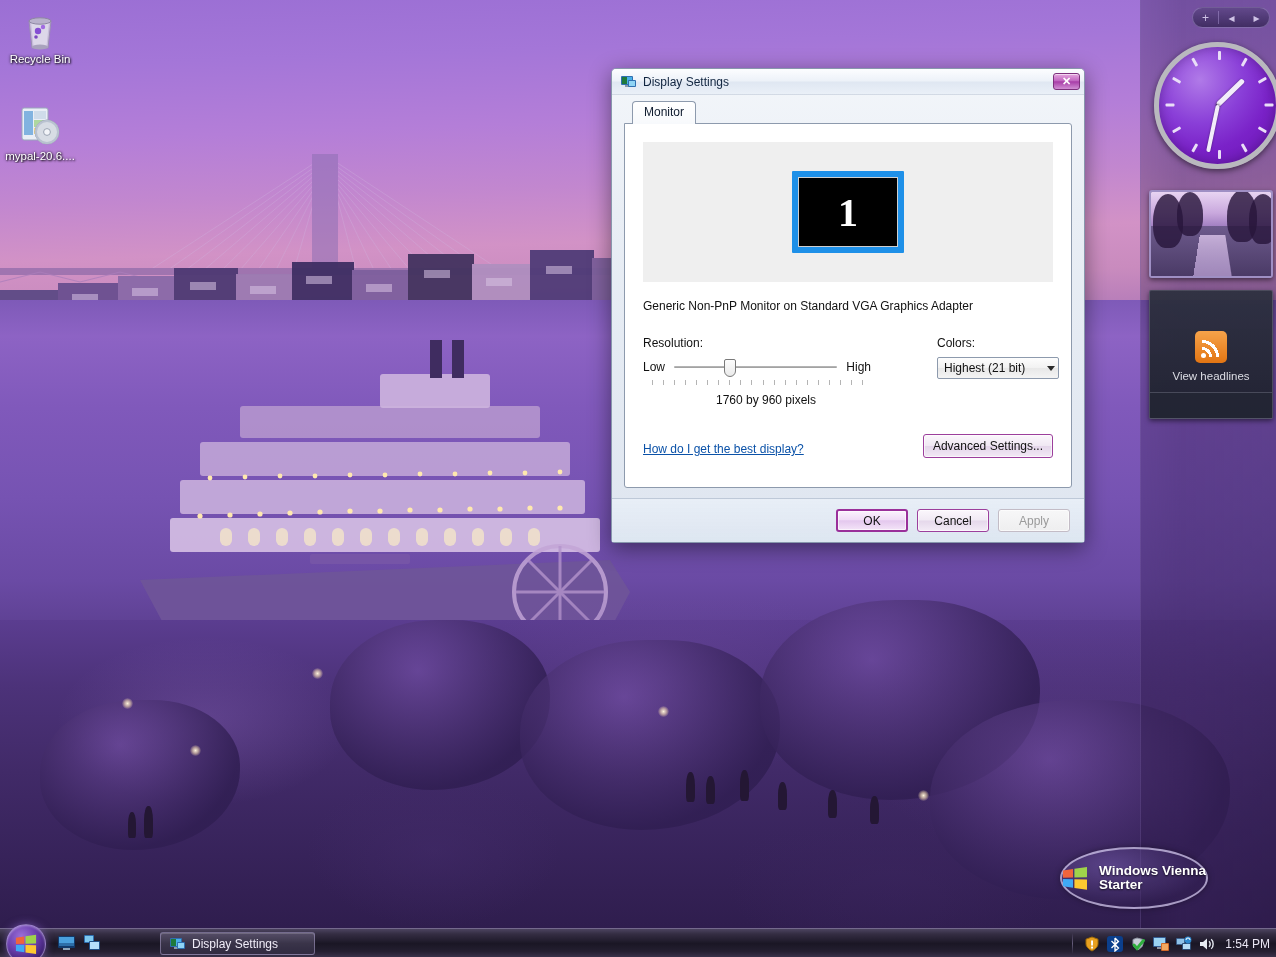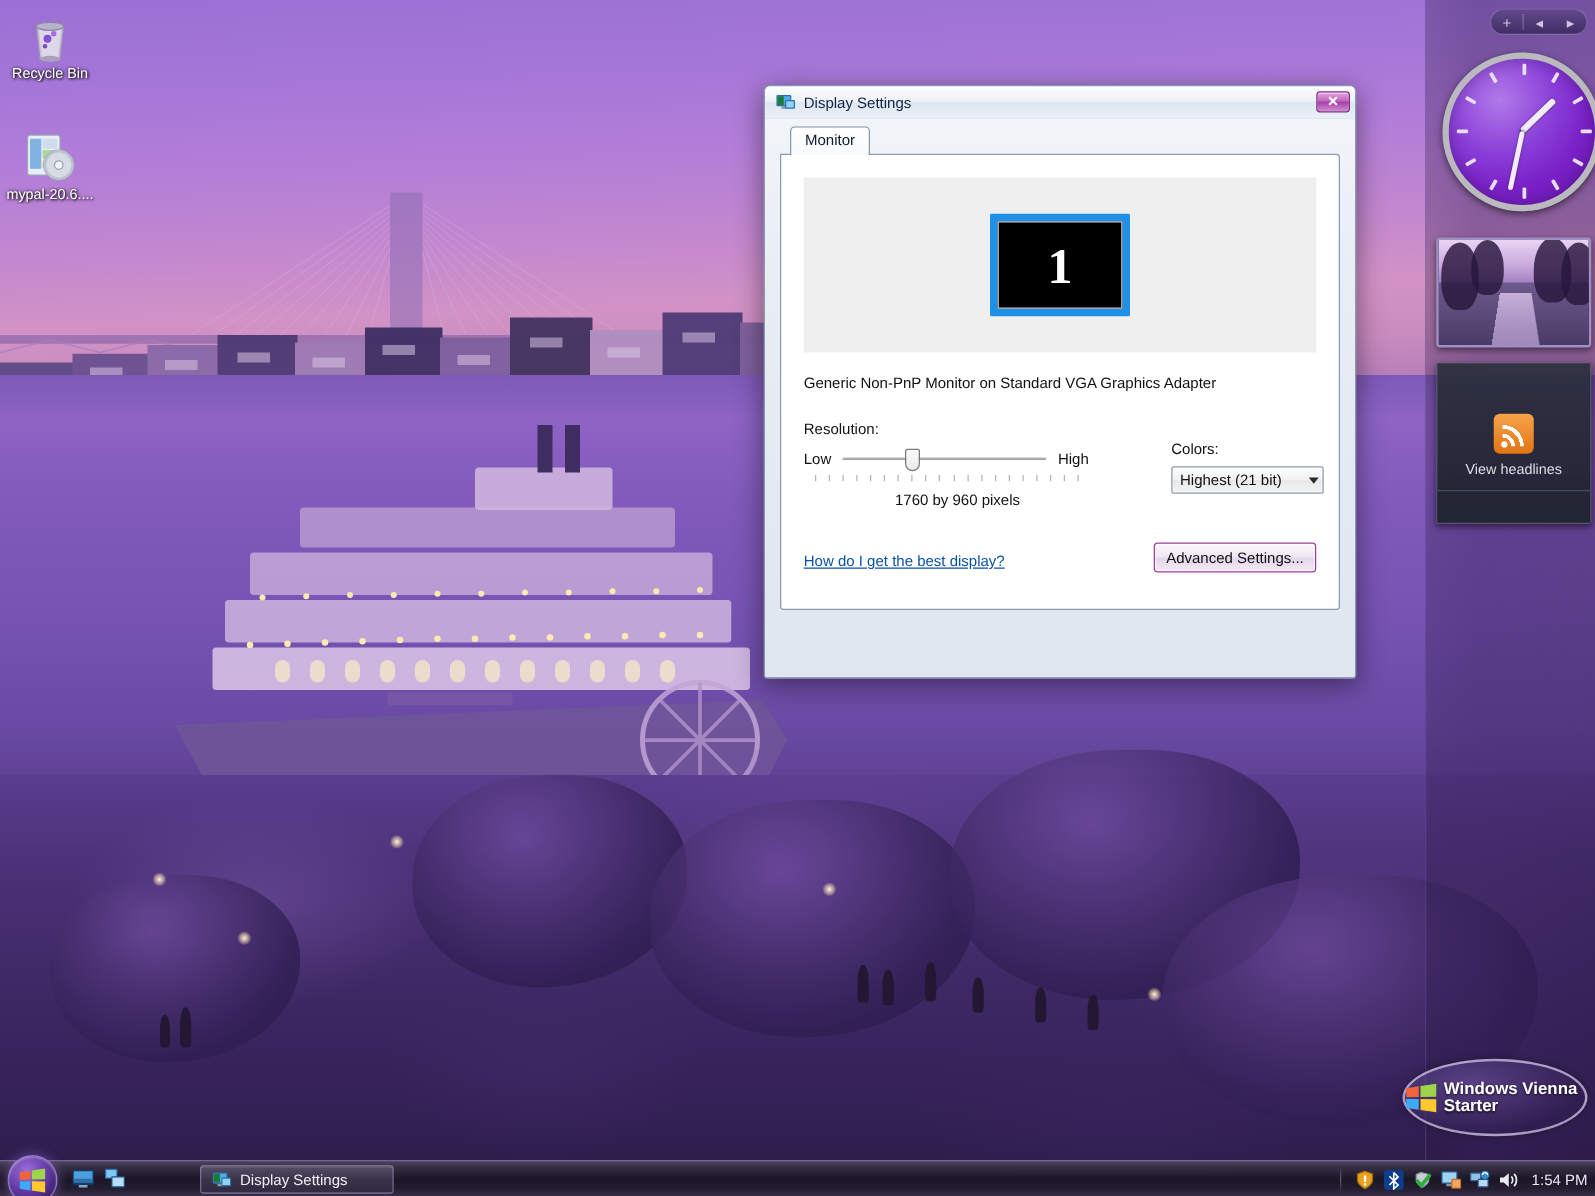--- a/index.html
+++ b/index.html
@@ -154,25 +154,25 @@
       radial-gradient(circle at 0 100%, transparent 7px, #fff 7px, #fff 10px, transparent 10px),
       radial-gradient(circle at 0 100%, transparent 14px, #fff 14px, #fff 17px, transparent 17px);
   }
   .rss::after { left:6px; bottom:5px; width:5px; height:5px; border:none; background:#fff; border-radius:50%; }
   .feed-label { color:#dcdde4; font-size:11.5px; margin-top:7px; }
   .feed-foot { position:absolute; left:0; bottom:0; width:100%; height:26px;
     border-top:1px solid rgba(140,140,160,.35); background:rgba(36,39,52,.7); }
 
   
   .watermark {
-    position:absolute; left:1122px; top:847px; width:148px; height:62px;
+    position:absolute; left:1060px; top:847px; width:148px; height:62px;
     border-radius:50%;
     background: radial-gradient(ellipse at 35% 30%, rgba(120,95,175,.55), rgba(48,30,80,.55) 70%);
     border:2px solid rgba(215,205,240,.72);
-    display:flex; align-items:center; justify-content:flex-start; gap:5px;
+    display:flex; align-items:center; justify-content:space-between; gap:5px;
     box-shadow: 0 0 6px rgba(0,0,0,.35);
   }
   .wm-text { color:#fff; font-size:13.5px; line-height:14.5px; font-weight:600;
     text-shadow:0 1px 2px rgba(0,0,0,.7); }
 
   
   #dlg {
     position:absolute; left:611px; top:68px; width:474px; height:475px;
     border:1px solid #8897ad;
     border-radius:5px 5px 3px 3px;
@@ -239,21 +239,21 @@
   .slider-thumb {
     position:absolute; left:56px; top:1px; width:12px; height:18px;
     background: linear-gradient(180deg,#fdfdfd,#eaeaea);
     border:1px solid #7a7a7a;
     border-radius:2px 2px 6px 6px;
   }
   .ticks { position:relative; height:8px; margin:2px 9px 0 9px; }
   .tickm { position:absolute; top:2px; width:1px; height:5px; background:#b4b4b4; }
   .res-text { font-size:12px; color:#111; text-align:center; margin-top:7px; padding-left:18px; }
 
-  .colors-block { position:absolute; left:294px; top:0; width:130px;margin-top:16px; }
+  .colors-block { position:absolute; left:294px; top:0; width:130px; }
   .combo {
     margin-top:7px; height:22px; width:122px;
     background: linear-gradient(180deg,#fdfdfd 0%, #f2f2f2 48%, #e8e8e8 52%, #f4f4f4 100%);
     border:1px solid #8d9aad; border-radius:2px;
     display:flex; align-items:center; padding:0 3px 0 6px;
     font-size:12px; color:#111; cursor:default;
   }
   .combo-arrow { margin-left:auto; width:0; height:0;
     border-left:4px solid transparent; border-right:4px solid transparent;
     border-top:5px solid #2b2b2b; }
@@ -653,20 +653,25 @@
                 <span class="combo-arrow"></span>
               </div>
             </div>
           </div>
 
           <a class="helplink">How do I get the best display?</a>
           <div class="adv-btn">Advanced Settings...</div>
         </div>
       </div>
 
+      <div class="dlg-footer">
+        <div class="btn default">OK</div>
+        <div class="btn">Cancel</div>
+        <div class="btn disabled">Apply</div>
+      </div>
     </div>
   </div>
 
   <div id="taskbar">
 
     <div class="start-orb">
       <svg width="22" height="21" viewBox="0 0 26 25">
         <path d="M1 4.5 L11 3 L11 11.5 L1 11.8 Z" fill="#f0643c"></path>
         <path d="M12.4 2.8 L25 1 L25 11.3 L12.4 11.5 Z" fill="#9fd34a"></path>
         <path d="M1 13 L11 13.2 L11 21.8 L1 20.3 Z" fill="#3fa9f5"></path>

